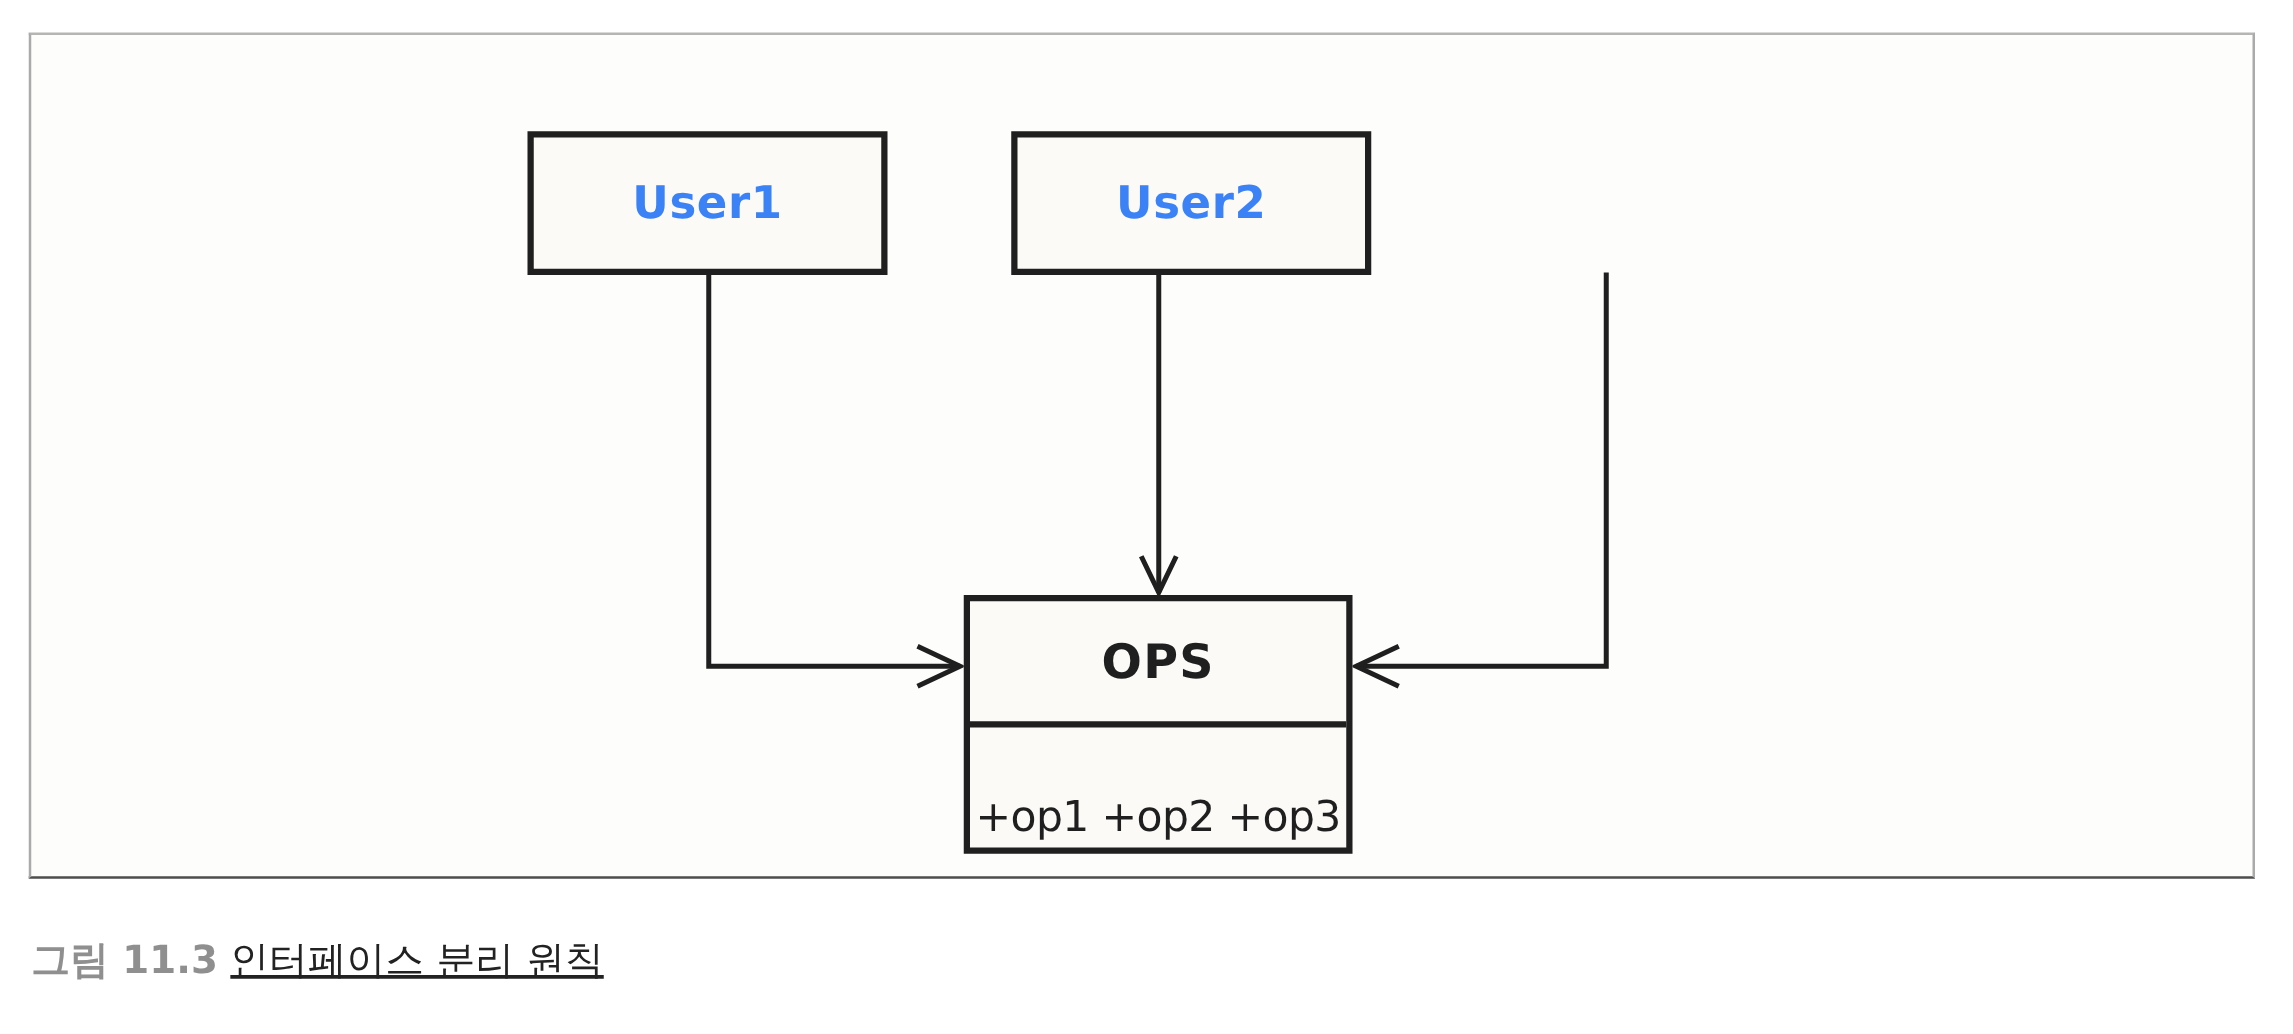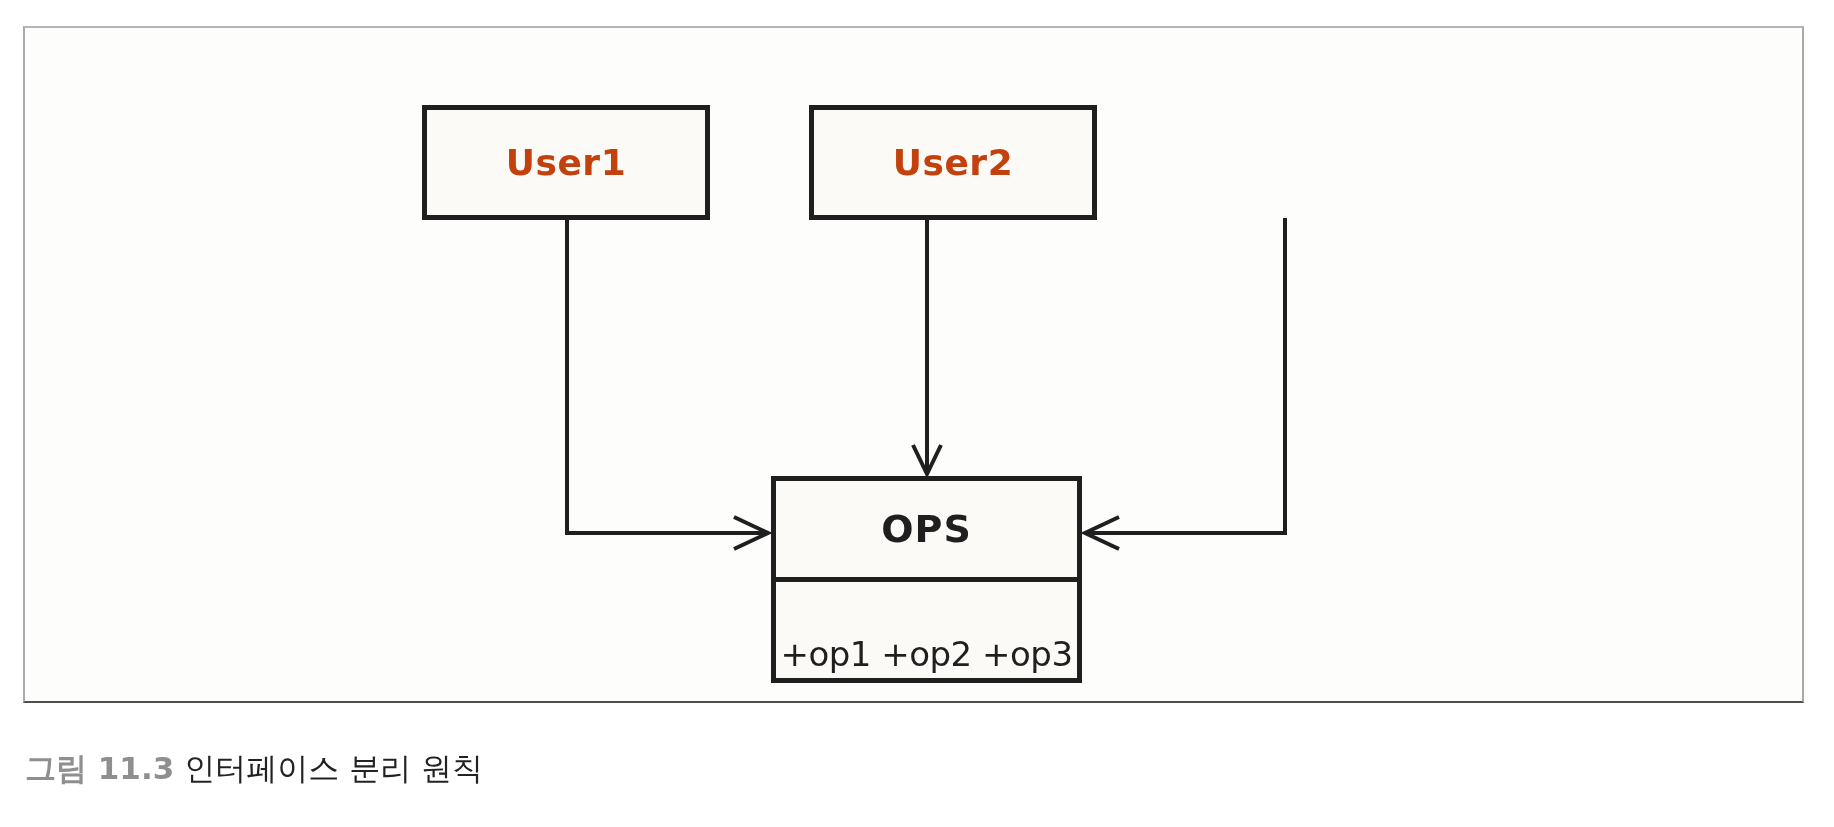--- a/index.html
+++ b/index.html
@@ -28,21 +28,21 @@
     border-bottom-color: #4e4e4e;
   }
   .node {
     position: absolute;
     box-sizing: border-box;
     border: 5px solid #1f1f1f;
     background: #fbfaf7;
     display: flex;
     align-items: center;
     justify-content: center;
-    color: #c2410c;
+    color: #3b82f6;
     font-weight: 700;
     font-size: 36px;
     letter-spacing: 0.5px;
   }
   .node.user1 { left: 397px; top: 77px; width: 288px; height: 115px; }
   .node.user2 { left: 756px; top: 77px; width: 288px; height: 115px; margin-left: 28px; }
   .node.user3 { left: 1117px; top: 77px; width: 286px; height: 115px; }
   .ops-node {
     position: absolute;
     left: 746px;
@@ -97,20 +97,21 @@
     white-space: nowrap;
   }
   .caption-number {
     color: #8f8f8f;
     font-weight: 700;
   }
   .caption-text {
     color: #222222;
     font-weight: 400;
     margin-left: 10px;
+    text-decoration: underline;
   }
 </style>
 </head>
 <body>
 
 <div class="page">
 
   <div class="figure-panel">
 
     <svg class="connector-layer" viewBox="0 0 1777 673">

